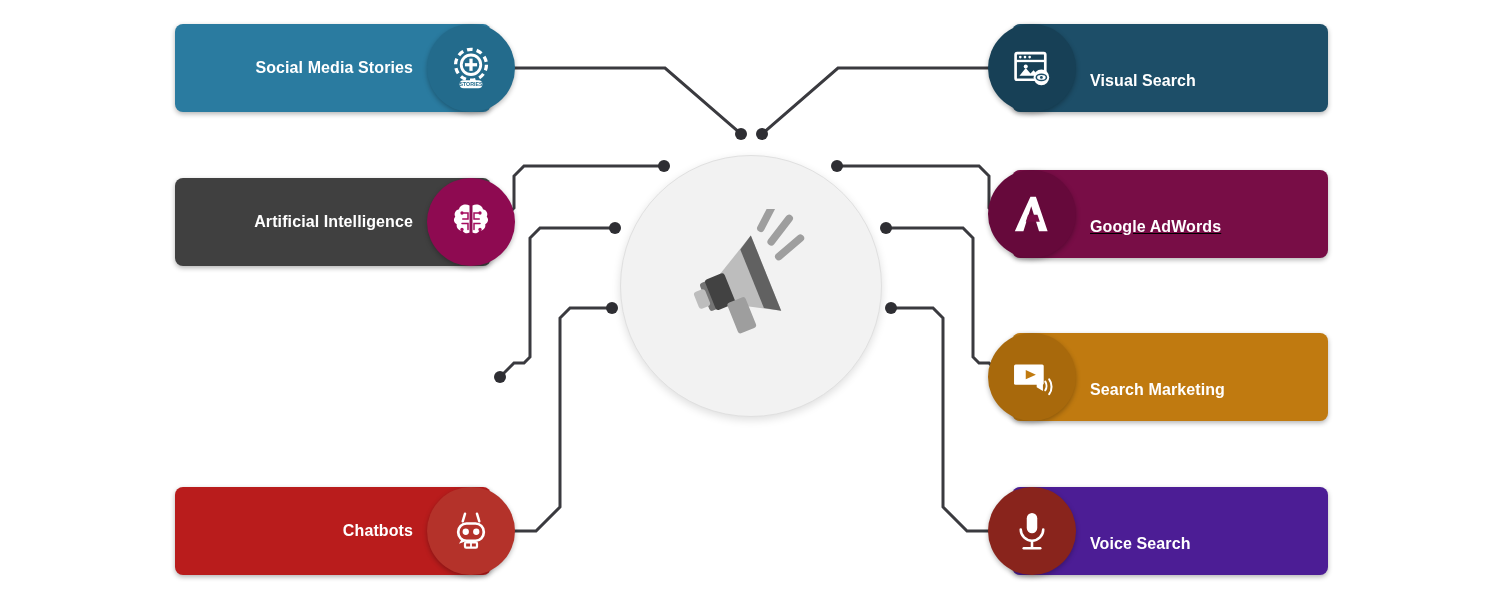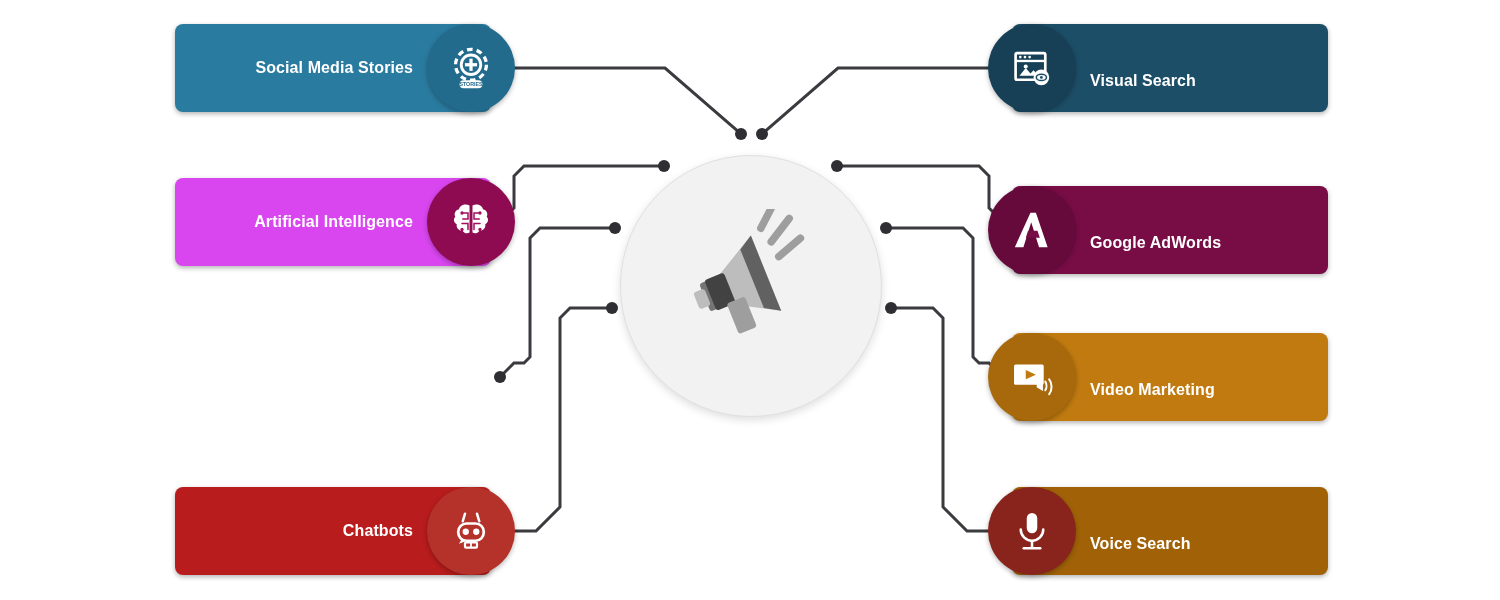--- a/index.html
+++ b/index.html
@@ -131,21 +131,21 @@
         <circle cx="32" cy="28" r="19" fill="none" stroke="#fff" stroke-width="4" stroke-dasharray="7 5"></circle>
         <circle cx="32" cy="28" r="12" fill="none" stroke="#fff" stroke-width="3.5"></circle>
         <rect x="30" y="20.5" width="4" height="15" fill="#fff"></rect>
         <rect x="24.5" y="26" width="15" height="4" fill="#fff"></rect>
         <rect x="18" y="47" width="28" height="10" rx="5" fill="#fff"></rect>
         <text x="32" y="54.6" font-size="6.5" font-weight="bold" text-anchor="middle" fill="#236b8c" font-family="'Liberation Sans',sans-serif">STORIES</text>
       </svg>
     </span>
   </div>
 
-  <div class="node left" id="n-l1" style="left: 175px; top: 178px; background: #d946ef;">
+  <div class="node left" id="n-l1" style="left: 175px; top: 178px; background: #404040;">
     <span class="label">Artificial Intelligence</span>
     <span class="cap" style="background: rgb(142, 10, 81);">
       <svg width="48" height="48" viewBox="0 0 64 64">
         <g fill="#fff">
           <path d="M30 10c-5-3-13-1-14 5-5 1-7 6-5 10-3 3-2 8 2 10-1 5 3 9 8 9 2 3 6 4 9 2V10z"></path>
           <path d="M34 10c5-3 13-1 14 5 5 1 7 6 5 10 3 3 2 8-2 10 1 5-3 9-8 9-2 3-6 4-9 2V10z"></path>
         </g>
         <g stroke="#a50d5f" stroke-width="2" fill="none" stroke-linecap="round">
           <path d="M22 20h6v8h-7"></path>
             <path d="M20 34h8v8"></path>
@@ -194,46 +194,46 @@
           </g>
         <path d="M16 42l8-10 6 7 4-4 6 7z" fill="#fff"></path>
         <circle cx="24" cy="30" r="2.6" fill="#fff"></circle>
         <circle cx="44" cy="44" r="10" fill="#fff"></circle>
         <ellipse cx="44" cy="44" rx="6.5" ry="4" fill="none" stroke="#1d4e68" stroke-width="2"></ellipse>
         <circle cx="44" cy="44" r="1.8" fill="#1d4e68"></circle>
       </svg>
     </span>
   </div>
 
-  <div class="node right" id="n-r1" style="left: 1012px; top: 186px; background: rgb(120, 13, 70);">
+  <div class="node right" id="n-r1" style="left: 1012px; top: 170px; background: rgb(120, 13, 70); text-decoration: underline;">
     <span class="label">Google AdWords</span>
     <span class="cap" style="background: rgb(102, 9, 59);">
       <svg width="50" height="50" viewBox="0 0 64 64">
         <path d="M30 10h7l15 44h-11L31 22 21 54H10z" fill="#fff"></path>
         <path d="M27 33h12l3 9H24z" fill="#780d46"></path>
       </svg>
     </span>
   </div>
 
   <div class="node right" id="n-r2" style="left: 1012px; top: 333px; background: rgb(192, 122, 16);">
-    <span class="label">Video Marketing</span>
+    <span class="label">Search Marketing</span>
     <span class="cap" style="background: rgb(168, 105, 12);">
       <svg width="50" height="50" viewBox="0 0 64 64">
         <rect x="9" y="16" width="38" height="26" rx="2" fill="#fff"></rect>
         <path d="M24 23l13 6-13 6z" fill="#c07a10"></path>
         <path d="M38 40l8-5v15l-8-5z" fill="#fff"></path>
         <g stroke="#fff" stroke-width="2.6" fill="none" stroke-linecap="round">
           <path d="M49 38c2 3 2 8 0 11"></path>
             <path d="M54 35c4 5 4 14 0 19"></path>
         </g>
       </svg>
     </span>
   </div>
 
-  <div class="node right" id="n-r3" style="left: 1012px; top: 487px; background: #a16207;">
+  <div class="node right" id="n-r3" style="left: 1012px; top: 487px; background: #4c1d95;">
     <span class="label">Voice Search</span>
     <span class="cap" style="background: rgb(137, 36, 28);">
       <svg width="48" height="48" viewBox="0 0 64 64">
         <rect x="25" y="8" width="14" height="27" rx="7" fill="#fff"></rect>
         <path d="M17 30a15 15 0 0 0 30 0" fill="none" stroke="#fff" stroke-width="3.4" stroke-linecap="round"></path>
         <line x1="32" y1="45" x2="32" y2="54" stroke="#fff" stroke-width="3.4"></line>
         <line x1="21" y1="55" x2="43" y2="55" stroke="#fff" stroke-width="3.4" stroke-linecap="round"></line>
       </svg>
     </span>
   </div>

